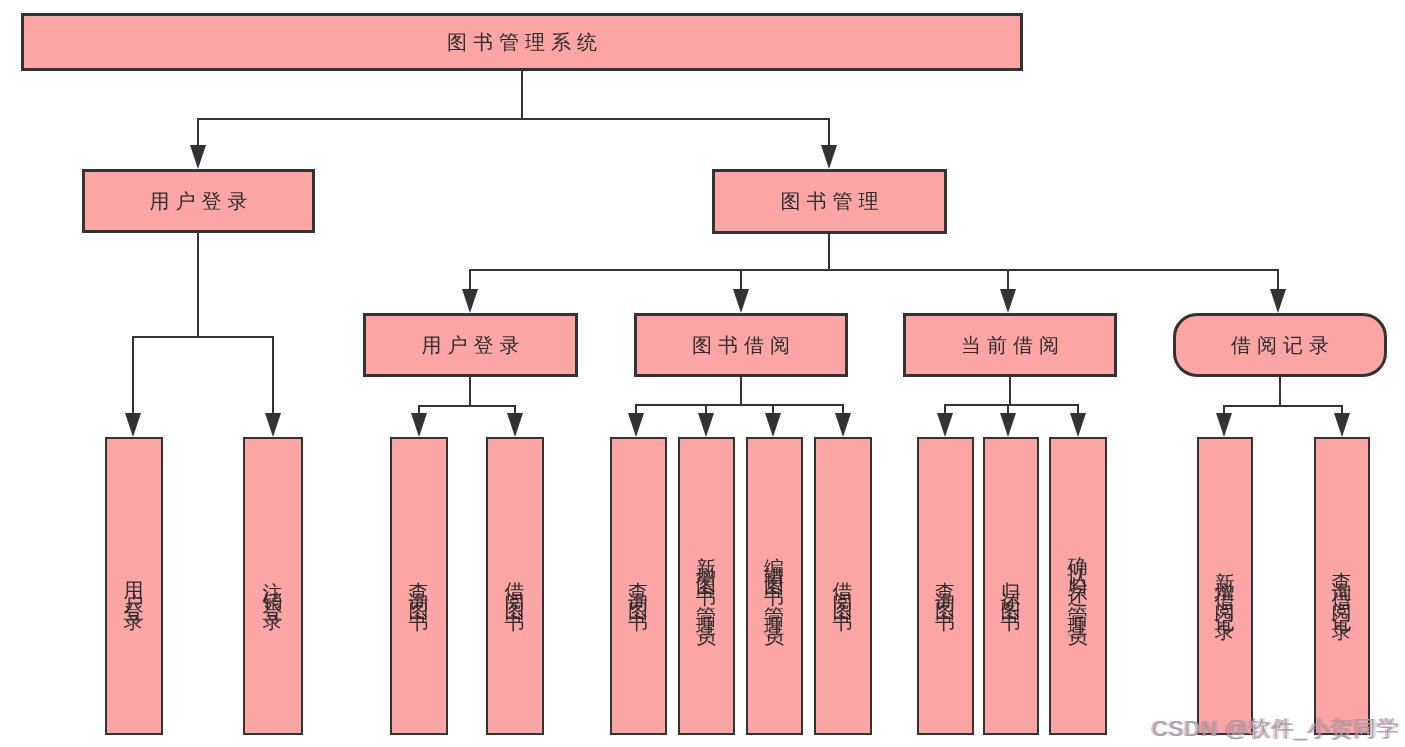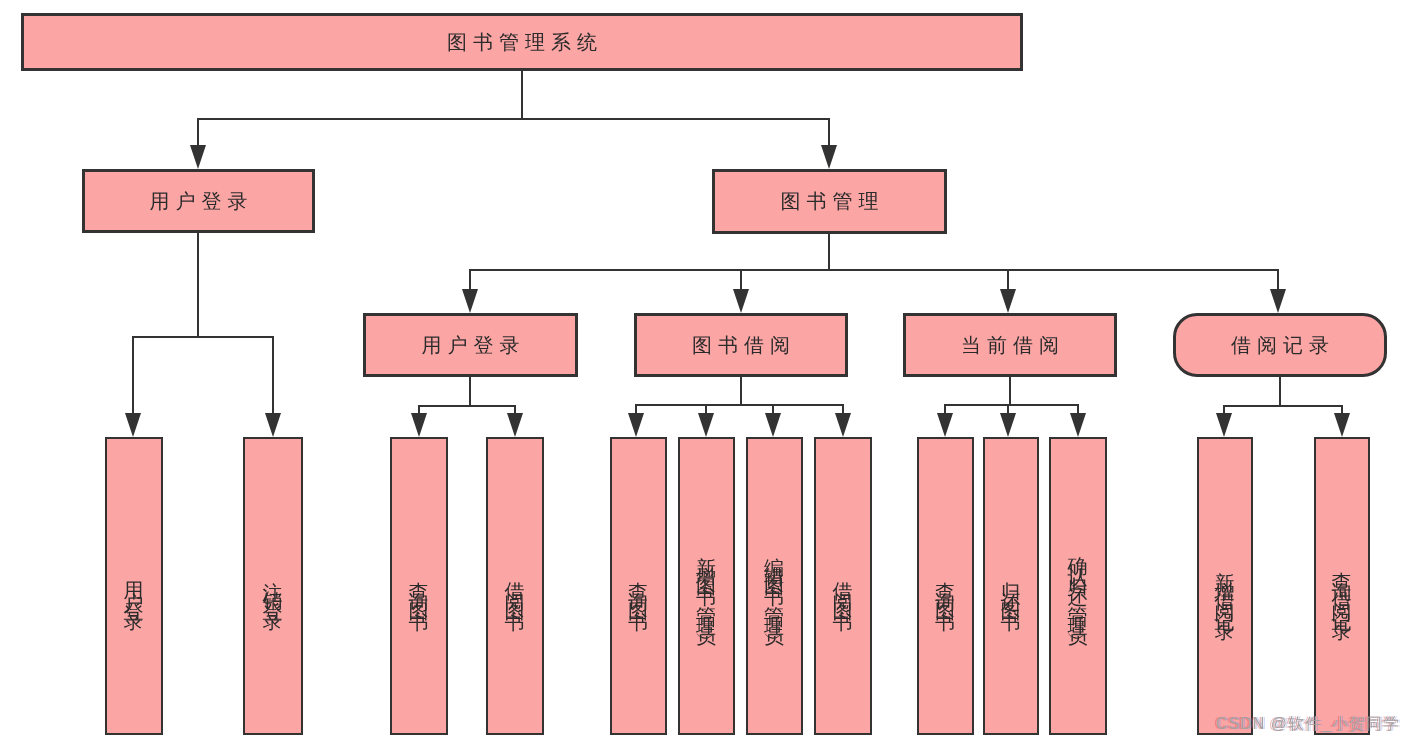--- a/index.html
+++ b/index.html
@@ -40,21 +40,21 @@
   .vline{position:absolute;width:2px;background:#333333;}
   .arrow{
     position:absolute;width:0;height:0;
     border-left:8px solid transparent;
     border-right:8px solid transparent;
     border-top:24px solid #333333;
   }
   .watermark{
     position:absolute;
     color:#a3a3a3;
-    font-size:16px;
+    font-size:22px;
     letter-spacing:1px;
     text-shadow:-2px 0 0 rgba(226,80,80,0.40), 2px 0 0 rgba(110,140,235,0.30);
     white-space:nowrap;
   }
 </style>
 </head>
 <body>
 
 <div id="stage">
 

